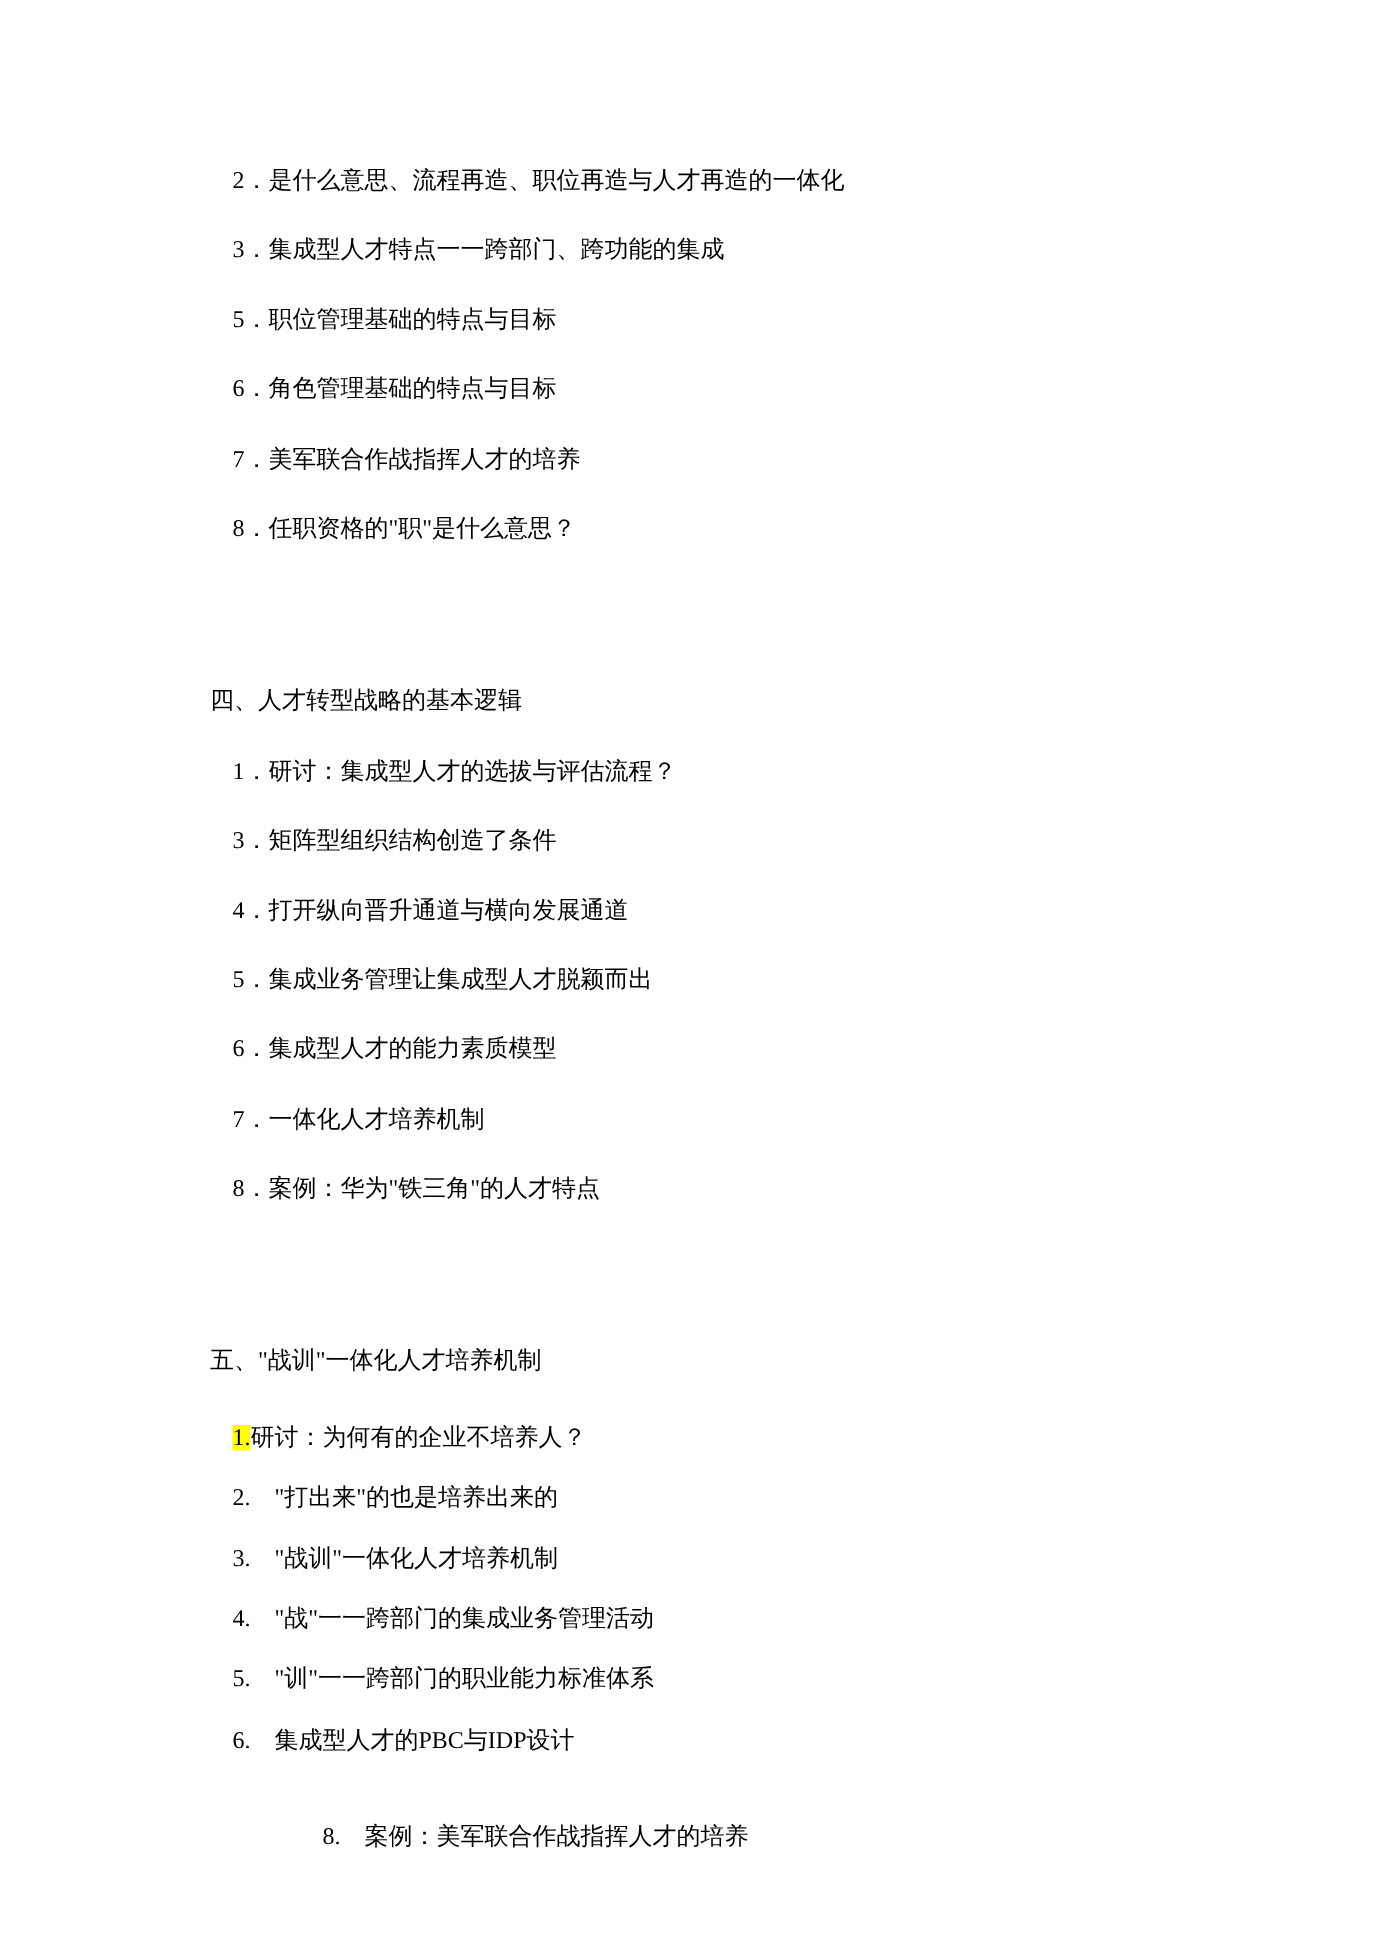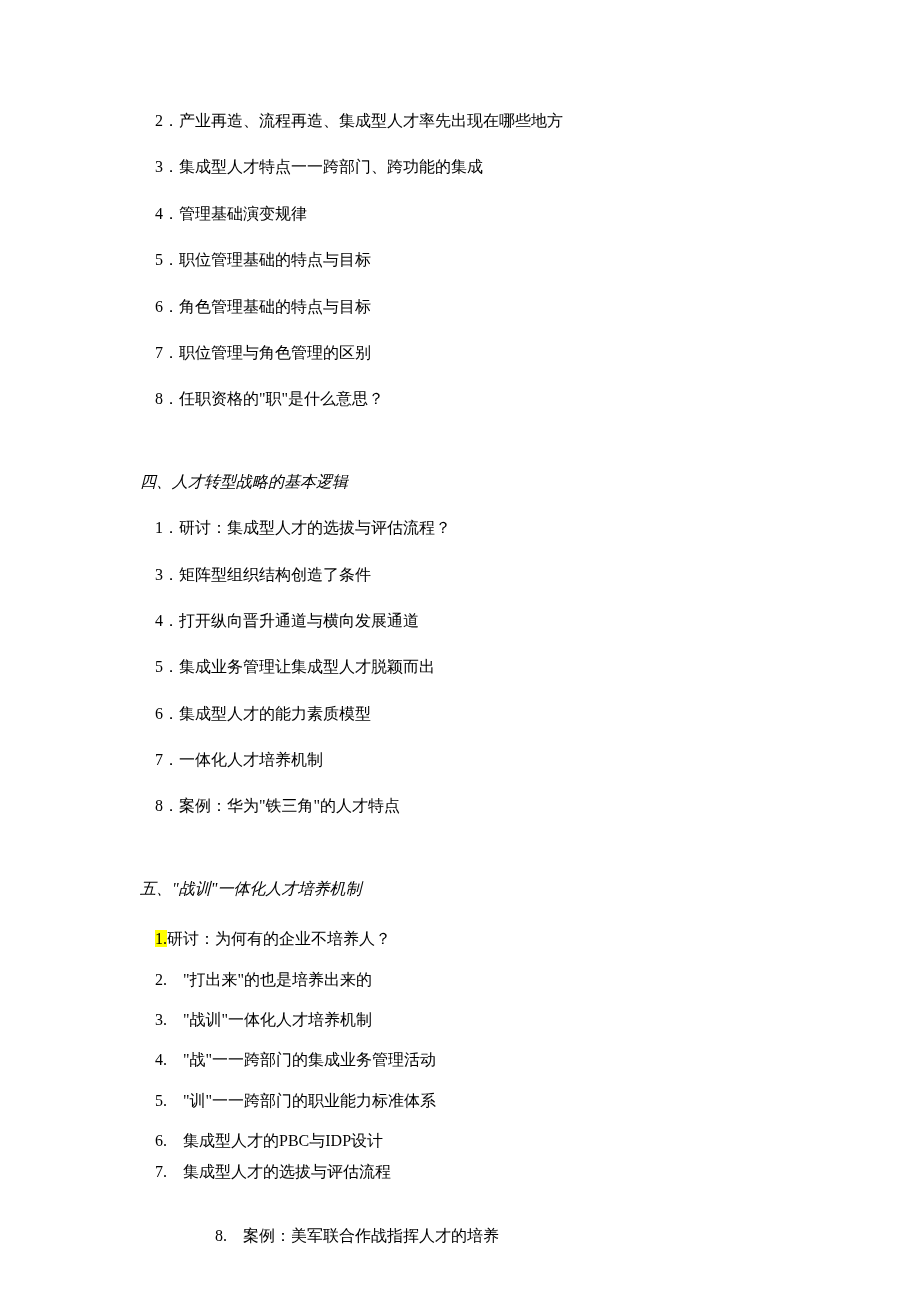--- a/index.html
+++ b/index.html
@@ -14,44 +14,42 @@
   .page {
     padding: 110px 60px 60px 60px;
   }
   .list-item {
     margin: 0 0 24px 0;
     line-height: 1.4;
   }
   .indent-1 { padding-left: 95px; }
   .indent-2 { padding-left: 155px; margin-top: 42px; }
   .heading {
-    margin: 60px 0 24px 0;
+    margin: 93px 0 24px 0;
     padding-left: 80px;
     line-height: 1.4;
-    font-style: italic;
   }
   .num {
     display: inline;
   }
   .highlight {
     background: #ffff00;
   }
 </style>
 </head>
 <body>
 
 <div class="page">
 
   <div>
-    <div class="list-item indent-1"><span class="num">2</span><span>．产业再造、流程再造、集成型人才率先出现在哪些地方</span></div>
+    <div class="list-item indent-1"><span class="num">2</span><span>．是什么意思、流程再造、职位再造与人才再造的一体化</span></div>
     <div class="list-item indent-1"><span class="num">3</span><span>．集成型人才特点一一跨部门、跨功能的集成</span></div>
-    <div class="list-item indent-1"><span class="num">4</span><span>．管理基础演变规律</span></div>
     <div class="list-item indent-1"><span class="num">5</span><span>．职位管理基础的特点与目标</span></div>
     <div class="list-item indent-1"><span class="num">6</span><span>．角色管理基础的特点与目标</span></div>
-    <div class="list-item indent-1"><span class="num">7</span><span>．职位管理与角色管理的区别</span></div>
+    <div class="list-item indent-1"><span class="num">7</span><span>．美军联合作战指挥人才的培养</span></div>
     <div class="list-item indent-1"><span class="num">8</span><span>．任职资格的"职"是什么意思？</span></div>
   </div>
 
   <div class="heading">四、人才转型战略的基本逻辑</div>
   <div>
     <div class="list-item indent-1"><span class="num">1</span><span>．研讨：集成型人才的选拔与评估流程？</span></div>
     <div class="list-item indent-1"><span class="num">3</span><span>．矩阵型组织结构创造了条件</span></div>
     <div class="list-item indent-1"><span class="num">4</span><span>．打开纵向晋升通道与横向发展通道</span></div>
     <div class="list-item indent-1"><span class="num">5</span><span>．集成业务管理让集成型人才脱颖而出</span></div>
     <div class="list-item indent-1"><span class="num">6</span><span>．集成型人才的能力素质模型</span></div>
@@ -59,18 +57,17 @@
     <div class="list-item indent-1"><span class="num">8</span><span>．案例：华为"铁三角"的人才特点</span></div>
   </div>
 
   <div class="heading">五、"战训"一体化人才培养机制</div>
   <div>
     <div class="list-item indent-1" style="margin-bottom:18px;margin-top:28px;"><span class="num highlight">1.</span><span>研讨：为何有的企业不培养人？</span></div>
     <div class="list-item indent-1" style="margin-bottom:18px;"><span class="num">2.</span><span>　"打出来"的也是培养出来的</span></div>
     <div class="list-item indent-1" style="margin-bottom:18px;"><span class="num">3.</span><span>　"战训"一体化人才培养机制</span></div>
     <div class="list-item indent-1" style="margin-bottom:18px;"><span class="num">4.</span><span>　"战"一一跨部门的集成业务管理活动</span></div>
     <div class="list-item indent-1" style="margin-bottom:18px;"><span class="num">5.</span><span>　"训"一一跨部门的职业能力标准体系</span></div>
-    <div class="list-item indent-1" style="margin-bottom:8px;"><span class="num">6.</span><span>　集成型人才的PBC与IDP设计</span></div>
-    <div class="list-item indent-1" style="margin-bottom:18px;"><span class="num">7.</span><span>　集成型人才的选拔与评估流程</span></div>
+    <div class="list-item indent-1" style="margin-bottom:22px;"><span class="num">6.</span><span>　集成型人才的PBC与IDP设计</span></div>
     <div class="list-item indent-2" style="margin-bottom:18px;"><span class="num">8.</span><span>　案例：美军联合作战指挥人才的培养</span></div>
   </div>
 
 </div>
 
 </body></html>

